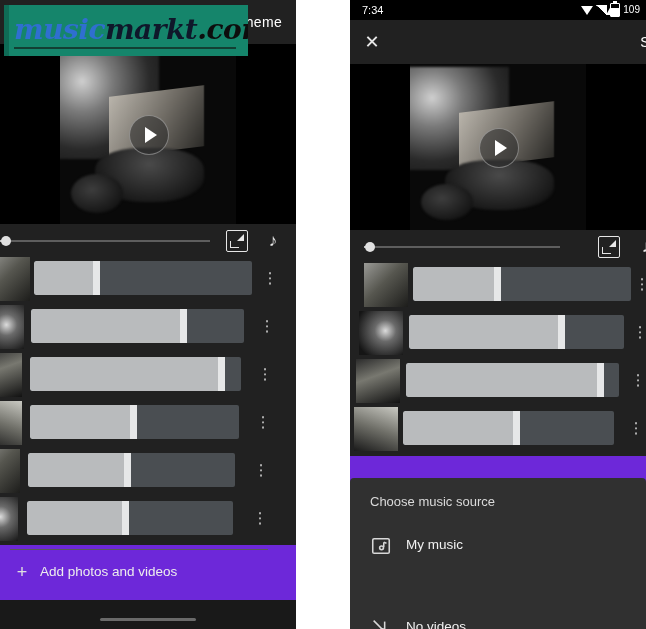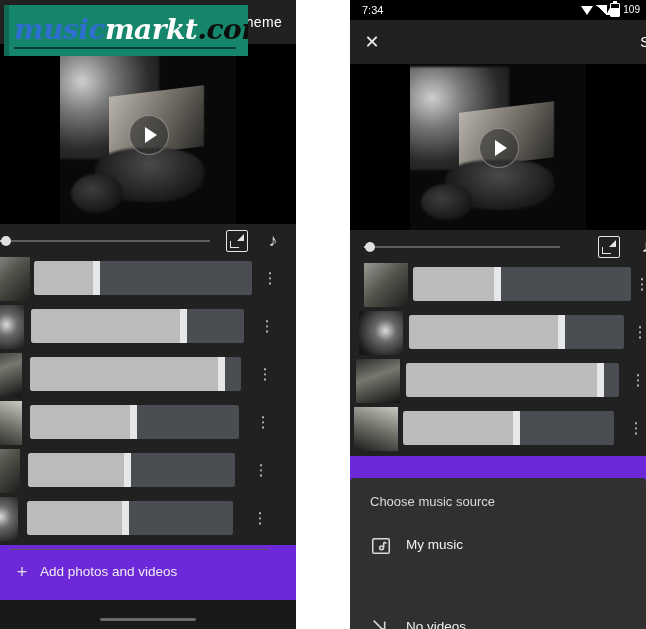--- a/index.html
+++ b/index.html
@@ -421,21 +421,21 @@
     position: absolute;
     left: 10px; top: 8px;
     font-family: "DejaVu Serif", serif;
     font-weight: bold;
     font-style: italic;
     font-size: 28px;
     letter-spacing: -0.5px;
     white-space: nowrap;
   }
   .wm-g { color: #2f6fd0; }
-  .wm-rest { color: #ffffff; }
+  .wm-rest { color: #0f172a; }
   .wm-com { color: #0d0d0d; }
   .wm-underline {
     position: absolute;
     left: 10px; top: 42px;
     width: 222px; height: 2px;
     background: #123f33;
   }
   .wm-bar {
     position: absolute;
     left: 0; top: 0;

